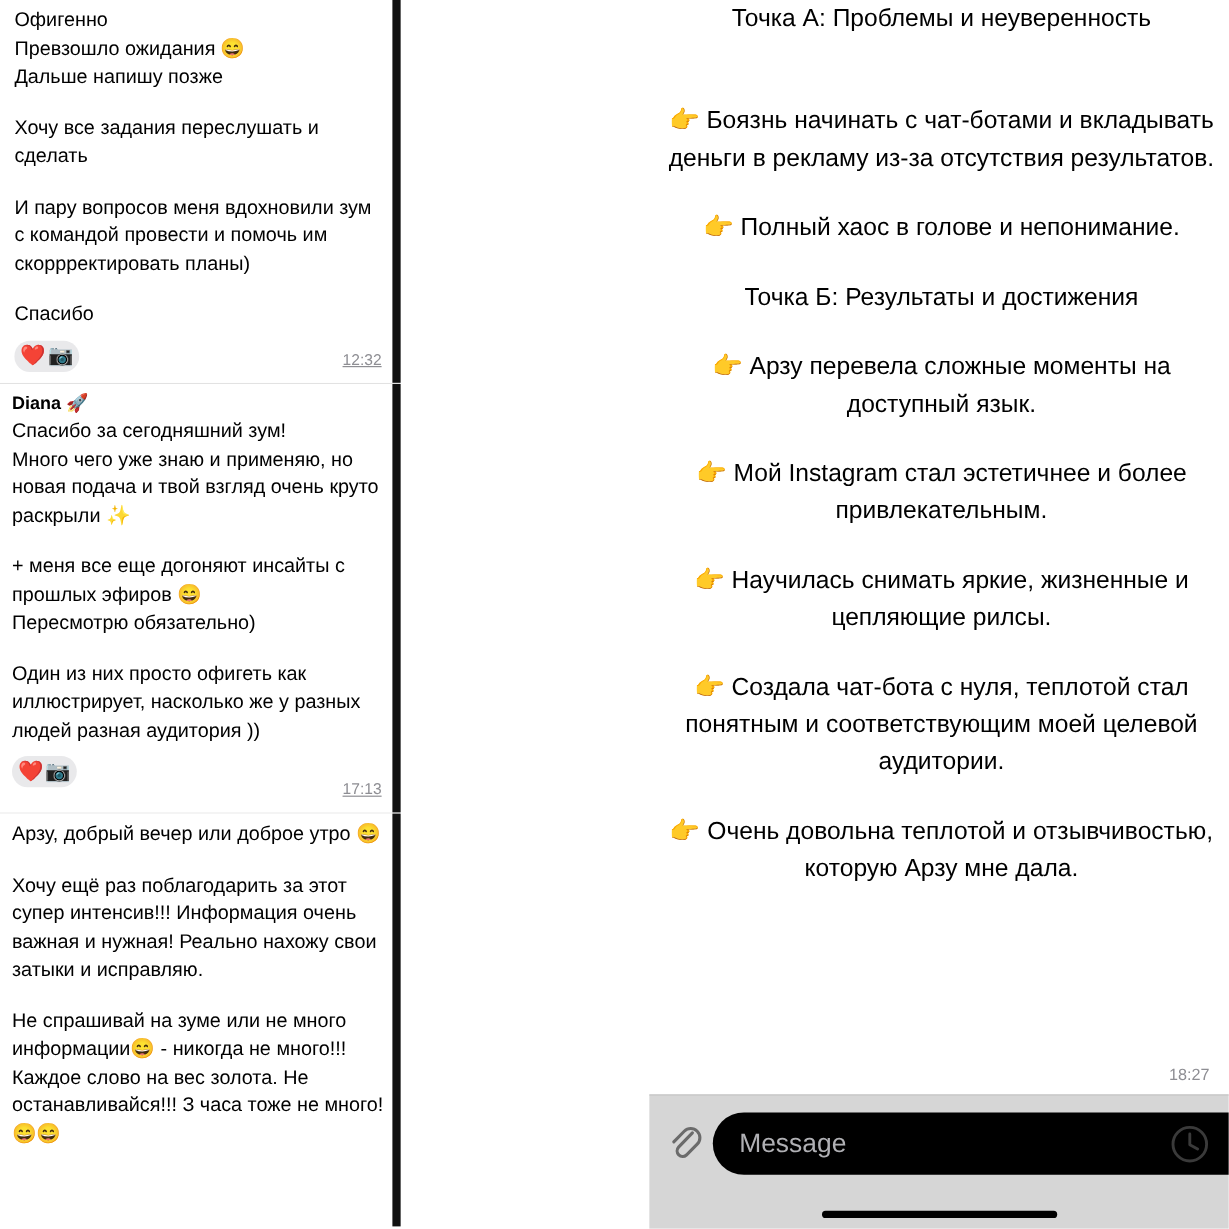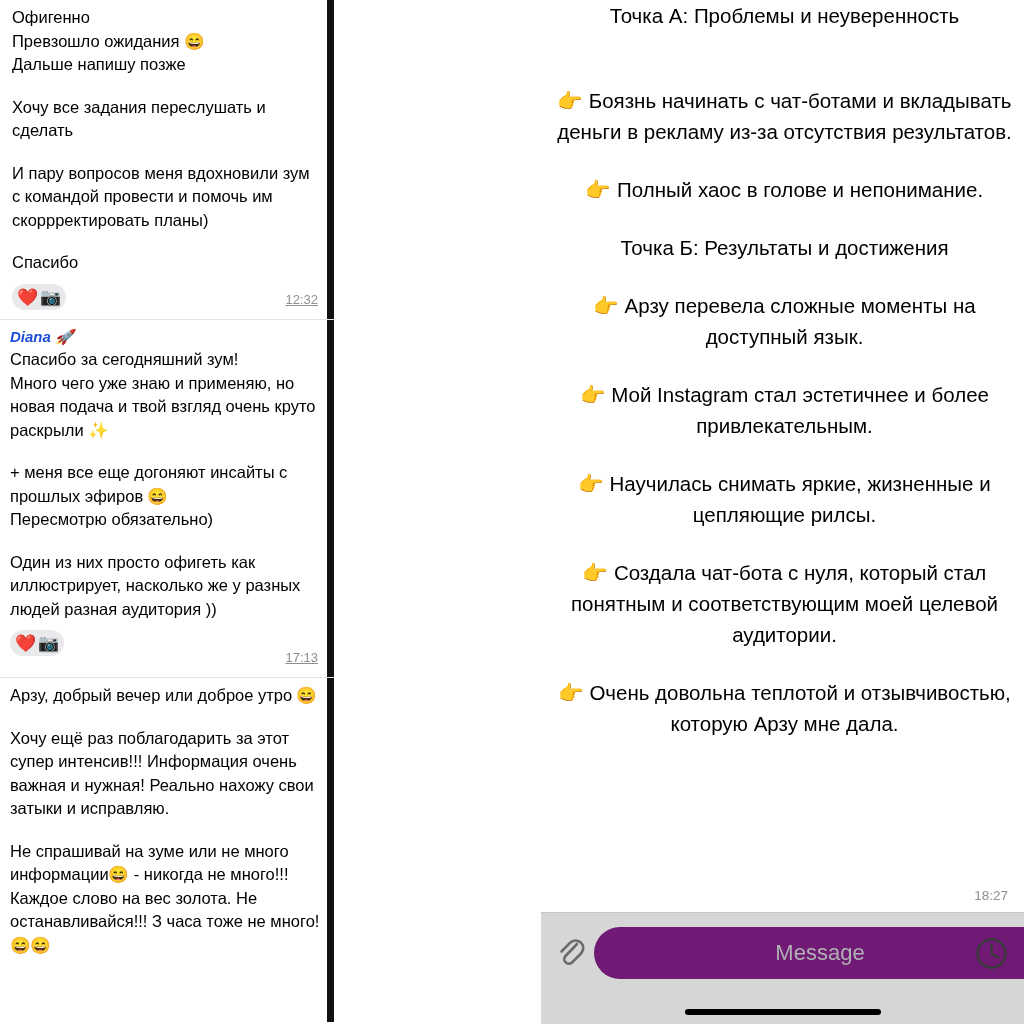--- a/index.html
+++ b/index.html
@@ -43,21 +43,21 @@
     height: 0px;
     border-top: 1px solid #e2e2e2;
     margin: 0;
   }
   .msg .sender {
     font-size: 15px;
     font-weight: bold;
     line-height: 21px;
     margin-bottom: 1px;
   }
-  .sender-diana { color: #1d4ed8; font-style: italic; }
+  .sender-diana { color: #000000; }
   .sender-larissa { color: #c13bc1; }
   .para {
     margin: 0 0 0 0;
     white-space: pre-wrap;
     word-wrap: break-word;
   }
   .gap { height: 19px; }
   .tail {
     position: absolute;
     right: 0;
@@ -137,27 +137,26 @@
     top: 22px;
     width: 30px;
     height: 34px;
   }
   .input-pill {
     position: absolute;
     left: 53px;
     top: 14px;
     right: 0px;
     height: 52px;
-    background: #701a75;
+    background: #000000;
     border-radius: 26px 0 0 26px;
     display: flex;
     align-items: center;
     padding-left: 22px;
     box-sizing: border-box;
-    justify-content: center;
   }
   .input-placeholder {
     color: #b0b0b4;
     font-size: 22px;
   }
   .clock-icon {
     position: absolute;
     right: 16px;
     top: 24px;
     width: 33px;
@@ -241,21 +240,21 @@
       <p class="rline">👉 Полный хаос в голове и непонимание.</p>
       <div class="rgap"></div>
       <p class="rline">Точка Б: Результаты и достижения</p>
       <div class="rgap"></div>
       <p class="rline">👉 Арзу перевела сложные моменты на доступный язык.</p>
       <div class="rgap"></div>
       <p class="rline">👉 Мой Instagram стал эстетичнее и более привлекательным.</p>
       <div class="rgap"></div>
       <p class="rline">👉 Научилась снимать яркие, жизненные и цепляющие рилсы.</p>
       <div class="rgap"></div>
-      <p class="rline">👉 Создала чат-бота с нуля, который стал понятным и соответствующим моей целевой аудитории.</p>
+      <p class="rline">👉 Создала чат-бота с нуля, теплотой стал понятным и соответствующим моей целевой аудитории.</p>
       <div class="rgap"></div>
       <p class="rline">👉 Очень довольна теплотой и отзывчивостью, которую Арзу мне дала.</p>
       <div class="rgap"></div>
     </div>
 
     <div class="r-time">18:27</div>
 
     <div class="composer">
       <div class="clip-icon">
         <svg width="30" height="34" viewBox="0 0 30 34">

